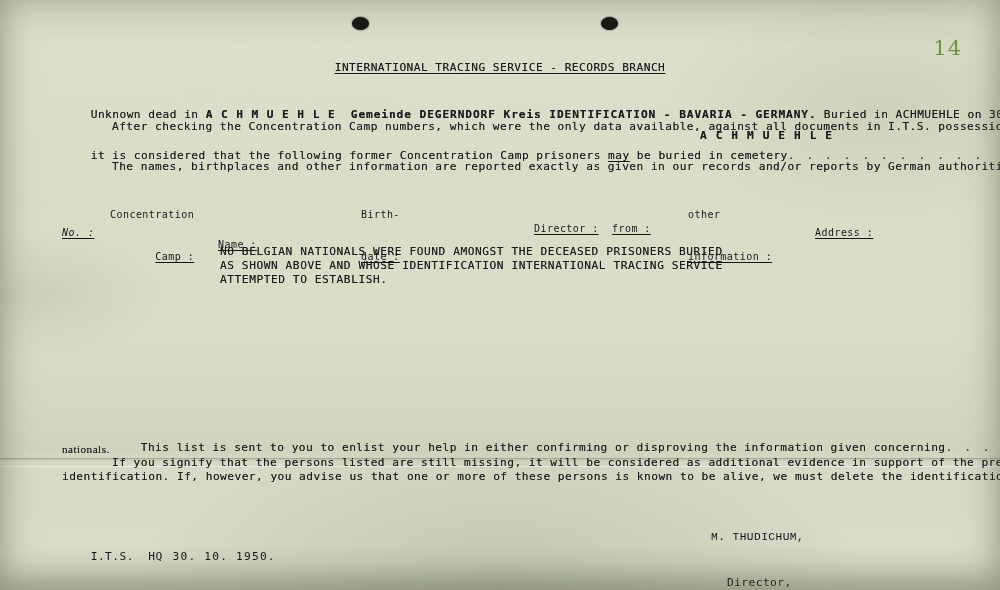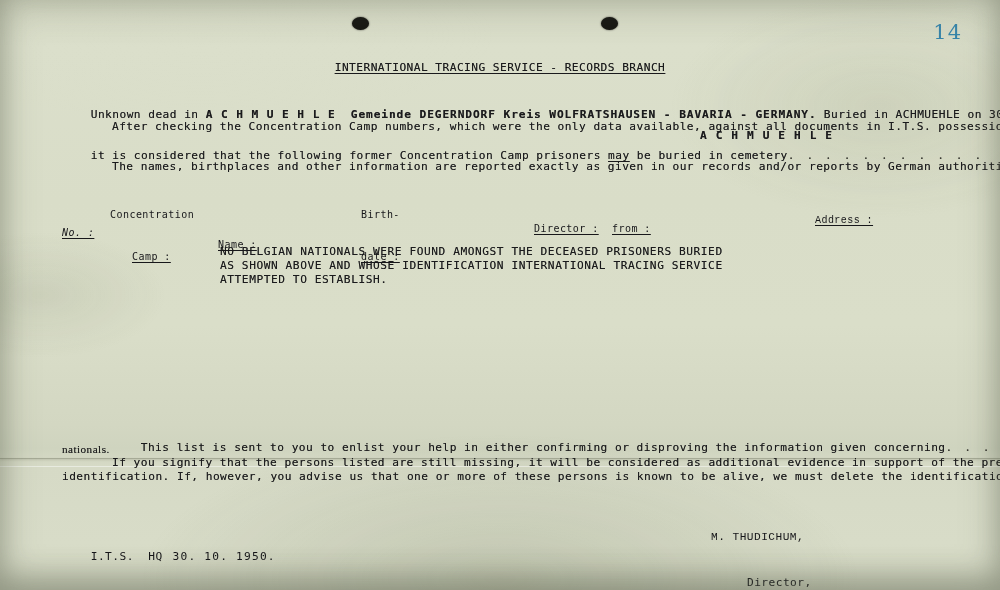--- a/index.html
+++ b/index.html
@@ -83,24 +83,24 @@
     background: #171713;
     box-shadow: 0 0 2px rgba(0,0,0,0.7);
   }
   #punch-left { left: 352px; top: 17px; }
   #punch-right { left: 601px; top: 17px; }
 
   
   #page-number {
     position: absolute;
     right: 38px;
-    top: 20px;
+    top: 36px;
     font-family: "DejaVu Serif", "Liberation Serif", serif;
     font-size: 21px;
-    color: #0369a1;
+    color: #4d7c0f;
     opacity: 0.75;
     letter-spacing: 1px;
     margin-left: 21px;
   }
 
   
   #col-headers {
     position: absolute;
     left: 0;
     top: 178px;
@@ -122,21 +122,21 @@
     left: 655px;
     top: 500px;
     font-size: 11.2px;
     line-height: 15px;
     letter-spacing: 0.45px;
     white-space: pre;
     text-align: left;
   }
   #signature-block .ln { display: block; }
   #sig-name { margin-left: 56px; font-family: Liberation Mono, monospace; }
-  #sig-title { margin-left: 92px; }
+  #sig-title { margin-left: 72px; }
 
   #its-line {
     position: absolute;
     left: 62px;
     top: 537px;
     font-size: 11.2px;
     letter-spacing: 0.45px;
     white-space: pre;
   }
   #its-date {
@@ -161,53 +161,57 @@
   <div class="crease c2"></div>
 
   <div class="punch" id="punch-left"></div>
   <div class="punch" id="punch-right"></div>
 
   <div id="page-number">14</div>
 
   <div class="typed center u" style="left:250px; top:61px; width:500px;">INTERNATIONAL TRACING SERVICE - RECORDS BRANCH</div>
 
   <div class="typed" style="left:62px; top:94px;">
-    <span>Unknown dead in</span><span> </span><span style="letter-spacing:0.9px; font-weight:bold;">A C H M U E H L E  Gemeinde DEGERNDORF Kreis WOLFRATSHAUSEN - BAVARIA - GERMANY.</span><span> </span><span>Buried in ACHMUEHLE on 30.4. and 1.5.45.</span>
+    <span>Unknown dead in</span><span> </span><span style="letter-spacing:0.9px; font-weight:bold;">A C H M U E H L E  Gemeinde DEGERNDORF Kreis IDENTIFICATION - BAVARIA - GERMANY.</span><span> </span><span>Buried in ACHMUEHLE on 30.4. and 1.5.45.</span>
   </div>
 
   <div class="typed" style="left:112px; top:120px;">After checking the Concentration Camp numbers, which were the only data available, against all documents in I.T.S. possession,</div>
   <div class="typed" style="left:62px; top:135px;">
     <span>it is considered that the following former Concentration Camp prisoners </span><span class="u">may</span><span> be buried in cemetery</span><span class="dots smear">. . . . . . . . . . .</span>
   </div>
   <div class="typed" style="left:700px; top:129px; letter-spacing:1.1px; font-weight:bold;">A C H M U E H L E</div>
 
   <div class="typed" style="left:112px; top:160px;">The names, birthplaces and other information are reported exactly as given in our records and/or reports by German authorities.</div>
 
   <div id="col-headers">
     <div class="col" style="left:62px; top:20px;font-style:italic;">
       <span class="l2 u">No. :</span>
     </div>
     <div class="col" style="left:110px; top:2px;">
       <span class="l1">Concentration</span>
-      <span class="l2 u" style="margin-left:22px;">Camp :</span>
+      <span class="l2 u" style="margin-left:22px;text-align:right;">Camp :</span>
     </div>
     <div class="col" style="left:218px; top:32px;text-align:right;">
       <span class="l2 u">Name :</span>
     </div>
     <div class="col" style="left:361px; top:2px;">
       <span class="l1">Birth-</span>
       <span class="l2 u">date :</span>
     </div>
     <div class="col" style="left:534px; top:16px;">
       <span class="l2 u">Director :</span>
     </div>
     <div class="col" style="left:612px; top:16px;">
       <span class="l2 u">from :</span>
     </div>
-    <div class="col" style="left:815px; top:8px;font-family:Liberation Mono, monospace;">
+    <div class="col" style="left:688px; top:2px;">
+      <span class="l1">other</span>
+      <span class="l2 u">information :</span>
+    </div>
+    <div class="col" style="left:815px; top:20px;">
       <span class="l2 u">Address :</span>
     </div>
   </div>
 
   <div class="typed" style="left:220px; top:245px; letter-spacing:0.55px;">NO BELGIAN NATIONALS WERE FOUND AMONGST THE DECEASED PRISONERS BURIED</div>
   <div class="typed" style="left:220px; top:259px; letter-spacing:0.55px;">AS SHOWN ABOVE AND WHOSE IDENTIFICATION INTERNATIONAL TRACING SERVICE</div>
   <div class="typed" style="left:220px; top:273px; letter-spacing:0.55px;">ATTEMPTED TO ESTABLISH.</div>
 
   <div class="typed" style="left:112px; top:427px;">
     <span>This list is sent to you to enlist your help in either confirming or disproving the information given concerning</span><span class="dots smear">. . . . . . . . .</span>

